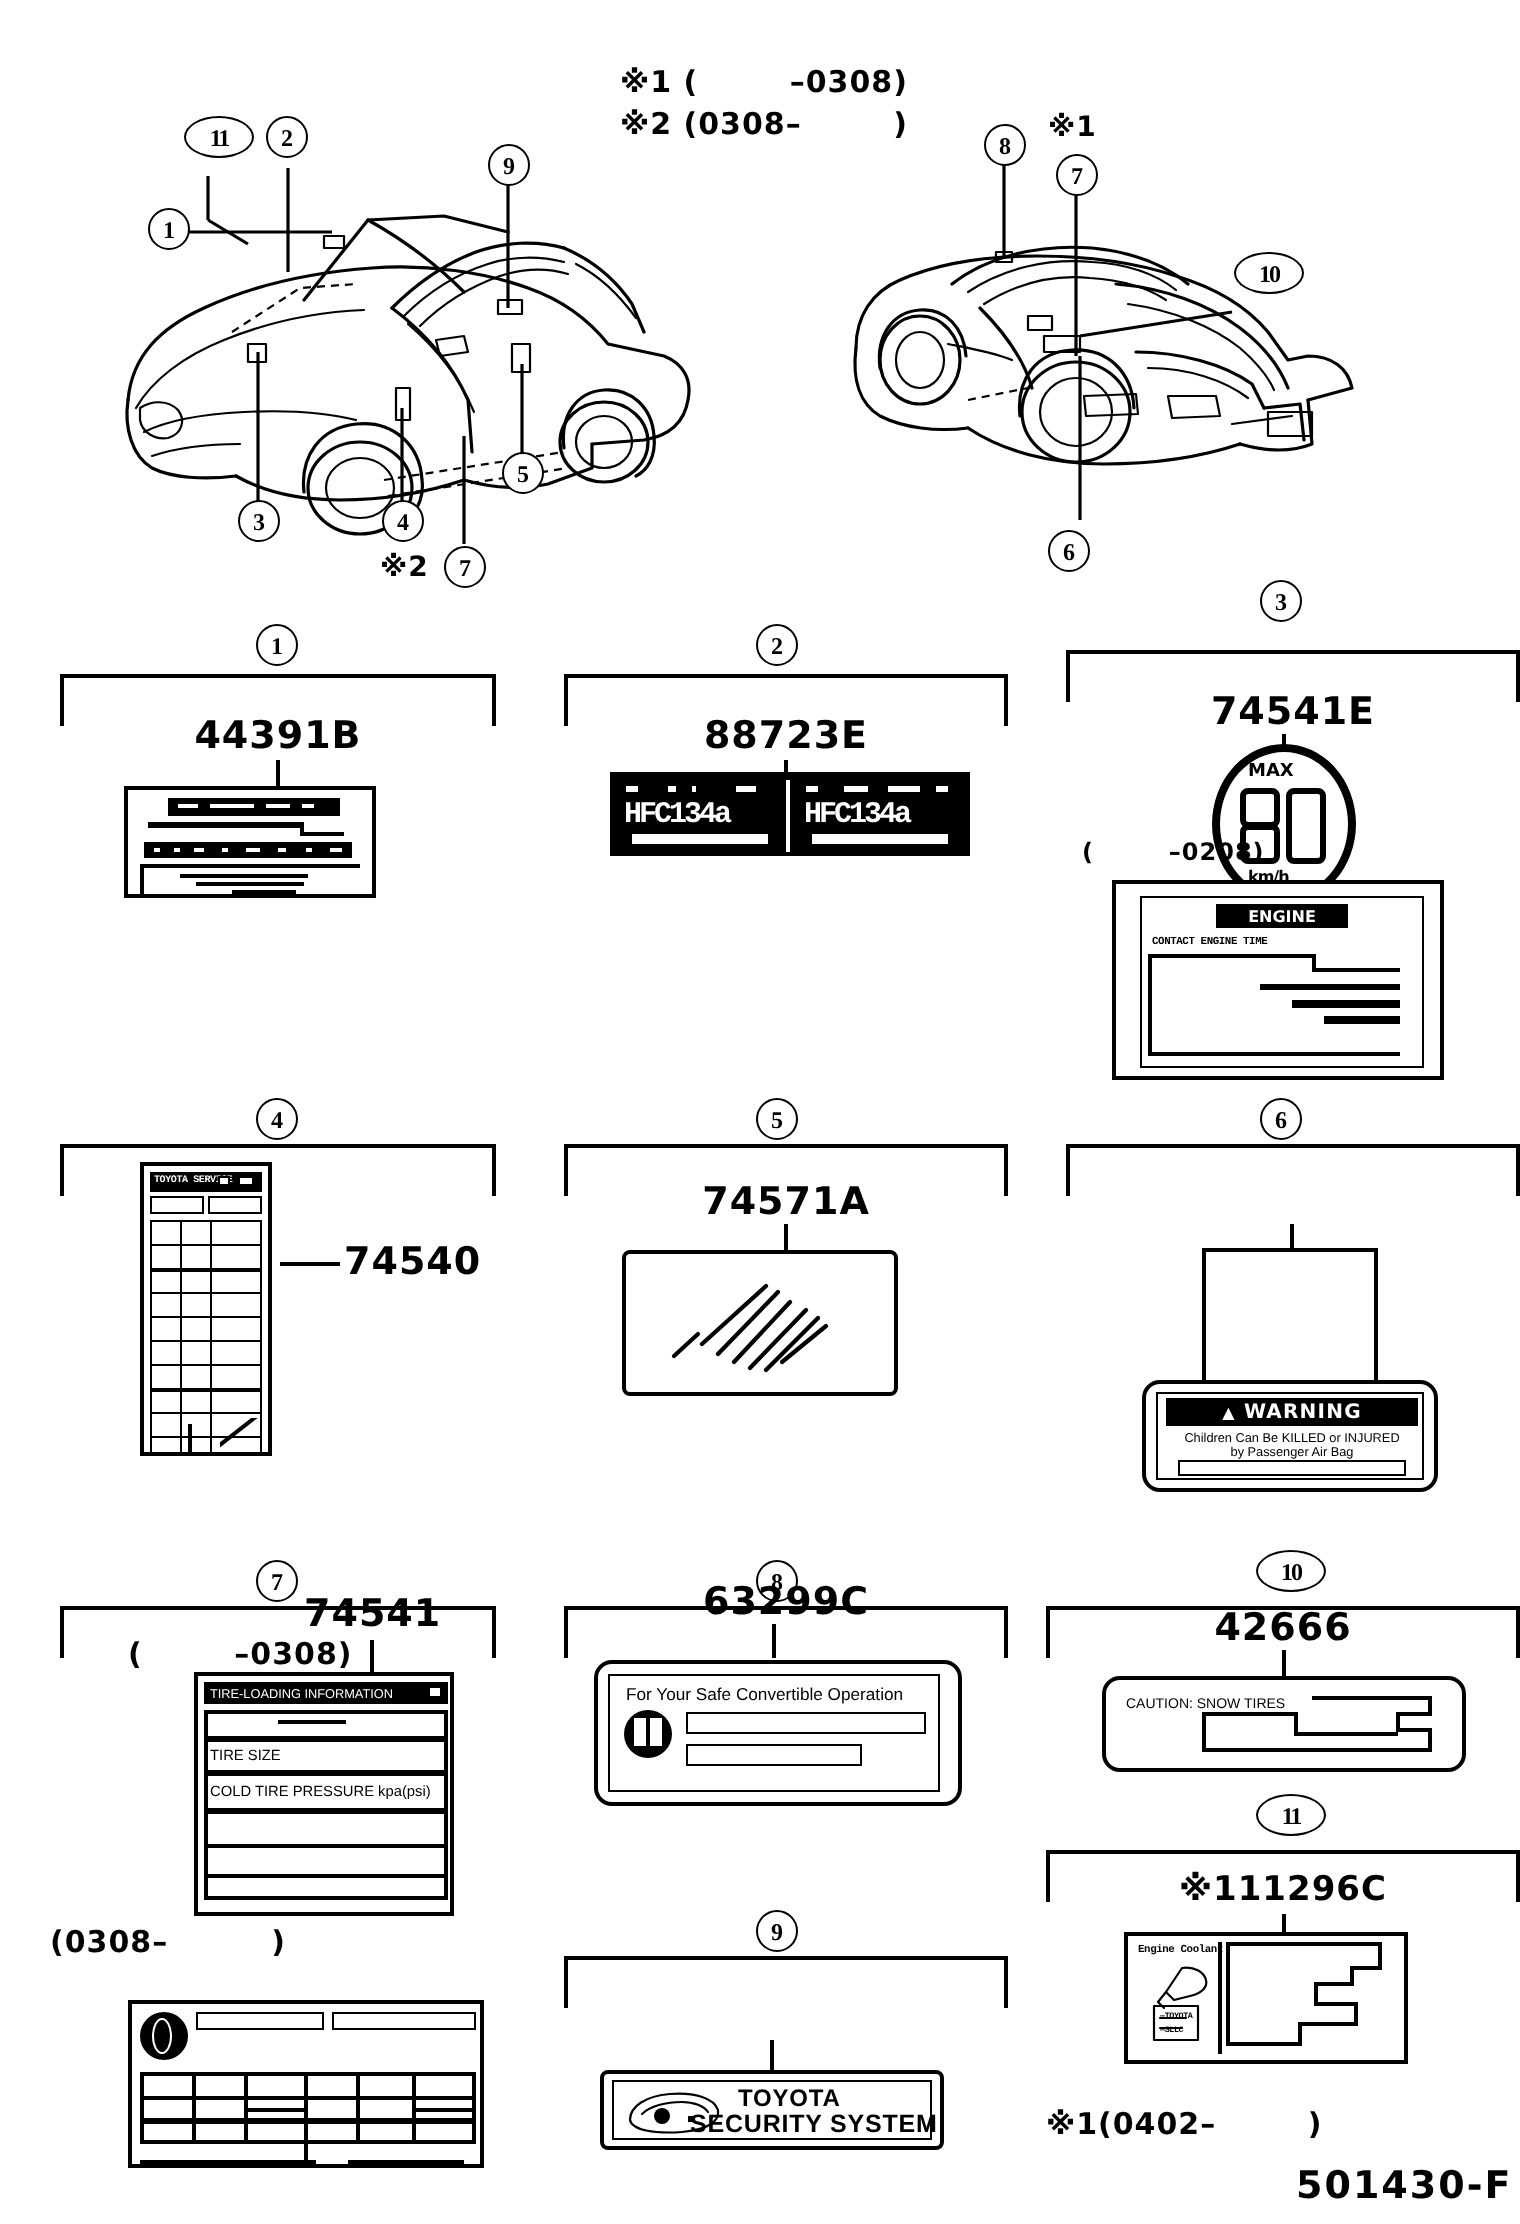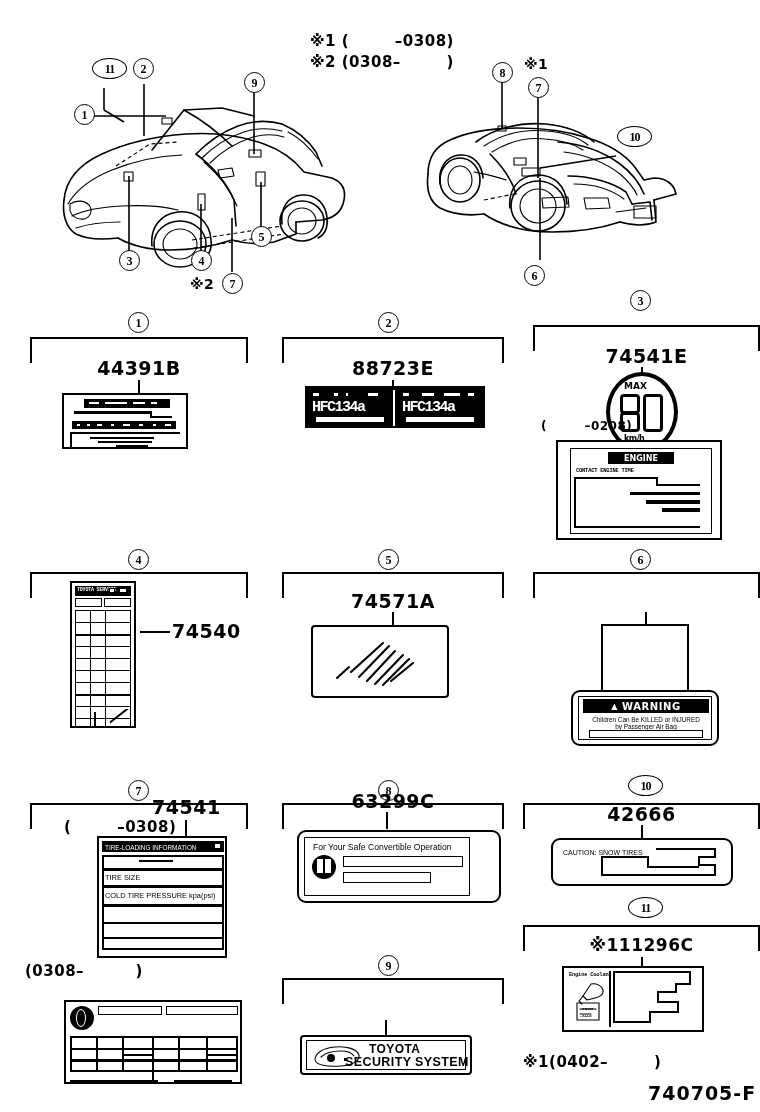--- a/index.html
+++ b/index.html
@@ -474,21 +474,21 @@
     <div class="bar" style="left:140px; top:52px; width:30px; height:1.6px;"></div>
     <div class="bar" style="left:4px; top:78px; width:88px; height:2px;"></div>
     <div class="bar" style="left:108px; top:78px; width:58px; height:2px;"></div>
   </div>
 
   <div class="abs circ" style="left:378px; top:780px;">8</div>
   <div class="abs bracket" style="left:282px; top:803px; width:222px;"></div>
   <div class="abs pn" style="left:282px; top:790px; width:222px;">63299C</div>
   <div class="abs leader" style="left:386px; top:812px; height:17px;"></div>
 
-  <div class="lbl abs lbl-r2" style="left:297px; top:830px; width:204px; height:73px;">
+  <div class="lbl abs lbl-r2" style="left:297px; top:830px; width:184px; height:73px;">
     <div class="abs" style="left:5px; top:5px; width:166px; height:59px; border:1.6px solid #000;">
       <div class="abs tiny8" style="left:8px; top:4px;">For Your Safe Convertible Operation</div>
       <div class="abs" style="left:7px; top:17px; width:24px; height:24px; border-radius:50%; background:#000;">
         <div class="abs" style="left:5px; top:4px; width:6px; height:14px; background:#fff;"></div>
         <div class="abs" style="left:13px; top:4px; width:6px; height:14px; background:#fff;"></div>
       </div>
       <div class="hollow" style="left:38px; top:18px; width:120px; height:11px;"></div>
       <div class="hollow" style="left:38px; top:34px; width:88px; height:11px;"></div>
     </div>
   </div>
@@ -559,15 +559,15 @@
       <div class="bar" style="left:64px; top:30px; width:2px; height:12px;"></div>
       <div class="bar" style="left:36px; top:40px; width:30px; height:2px;"></div>
       <div class="bar" style="left:36px; top:40px; width:2px; height:12px;"></div>
       <div class="bar" style="left:0px; top:50px; width:38px; height:2px;"></div>
       <div class="bar" style="left:0px; top:0px; width:2px; height:52px;"></div>
     </div>
   </div>
 
   <div class="abs note-line" style="left:523px; top:1053px;">※1(0402–        )</div>
 
-  <div class="abs drawid" style="left:648px; top:1082px;">740705-F</div>
+  <div class="abs drawid" style="left:648px; top:1082px;">501430-F</div>
 
 </div>
 
 </body></html>

